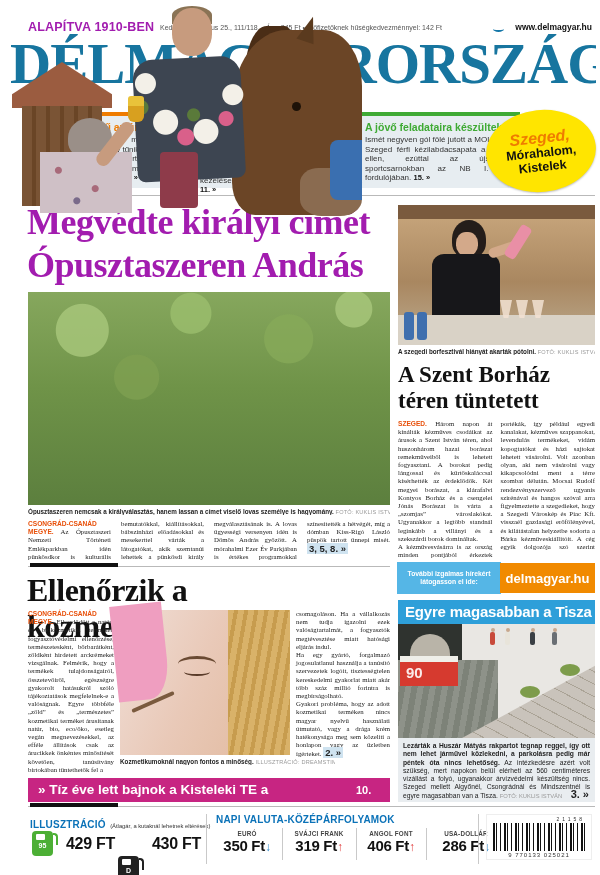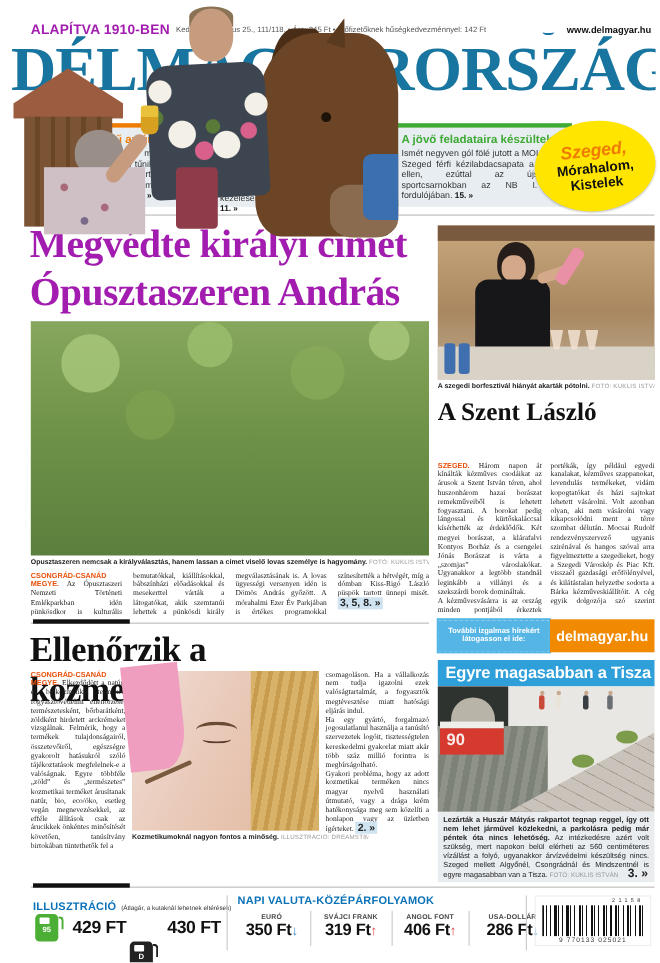--- a/index.html
+++ b/index.html
@@ -258,21 +258,22 @@
   <div class="abs wp-glass2"></div>
   <div class="abs wp-glass3"></div>
   <div class="abs wp-blue1"></div>
   <div class="abs wp-blue2"></div>
 
   <div class="abs cap" style="left:398px; top:348px; width:197px;">
     <span>A szegedi borfesztivál hiányát akarták pótolni.</span>
     <span class="credit">FOTÓ: KUKLIS ISTVÁN</span>
   </div>
   <div class="abs h2s" style="left:398px; top:362px; width:197px;">
-    <span style="display:block">A Szent László</span>
+    <span style="display:block">A Szent Borház</span>
+    <span style="display:block">téren tüntetett</span>
   </div>
   <div class="abs body-txt cols2" style="left:398px; top:420px; width:197px; height:140px;"><span class="lead-in">SZEGED.</span><span> Három napon át kínálták kézműves csodáikat az árusok a Szent István téren, ahol huszonhárom hazai borászat remekműveiből is lehetett fogyasztani. A borokat pedig lángossal és kürtőskaláccsal kísérhették az érdeklődők. Két megyei borászat, a klárafalvi Kontyos Borház és a csengelei Jónás Borászat is várta a „szomjas” városlakókat. Ugyanakkor a legtöbb standnál leginkább a villányi és a szekszárdi borok domináltak.
 A kézművesvásárra is az ország minden pontjából érkeztek portékák, így például egyedi kanalakat, kézműves szappanokat, levendulás termékeket, vidám kopogtatókat és házi sajtokat lehetett vásárolni. Volt azonban olyan, aki nem vásárolni vagy kikapcsolódni ment a térre szombat délután. Mocsai Rudolf rendezvényszervező ugyanis szirénával és hangos szóval arra figyelmeztette a szegedieket, hogy a Szegedi Városkép és Piac Kft. visszaél gazdasági erőfölényével, és kilátástalan helyzetbe sodorta a Bárka kézműveskiállítóit. A cég egyik dolgozója szó szerint elküldte a p...ba, és bosszankodva zavarta el.</span> </div>
 
   <div class="abs rule" style="left:28px; top:566px; width:362px;"></div>
 
   <div class="abs h2c">Ellenőrzik a kozmetikumokat</div>
   <div class="abs body-txt" style="left:28px; top:610px; width:86px; height:160px;"><span class="lead-in">CSONGRÁD-CSANÁD MEGYE.</span><span> Elkezdődött a natúr- és biokozmetikai termékek fogyasztóvédelmi ellenőrzése, természetesként, bőrbarátként, zöldként hirdetett arckrémeket vizsgálnak. Felmérik, hogy a termékek tulajdonságairól, összetevőiről, egészségre gyakorolt hatásukról szóló tájékoztatások megfelelnek-e a valóságnak. Egyre többféle „zöld” és „természetes” kozmetikai terméket árusítanak natúr, bio, eco/öko, esetleg vegán megnevezésekkel, az efféle állítások csak az árucikkek önkéntes minősítését követően, tanúsítvány birtokában tüntethetők fel a</span></div>
 
   <div class="abs photo cos-photo"></div>
@@ -311,20 +312,24 @@
   <div class="abs tz-boat">
     <span class="tz-90">90</span>
   </div>
   <div class="abs tcap">
     <b>Lezárták a Huszár Mátyás rakpartot tegnap reggel, így ott nem lehet járművel közlekedni, a parkolásra pedig már péntek óta nincs lehetőség.</b>
     <span> Az intézkedésre azért volt szükség, mert napokon belül elérheti az 560 centiméteres vízállást a folyó, ugyanakkor árvízvédelmi készültség nincs. Szeged mellett Algyőnél, Csongrádnál és Mindszentnél is egyre magasabban van a Tisza. </span>
     <span class="credit">FOTÓ: KUKLIS ISTVÁN</span>
     <span class="tref">3. »</span>
   </div>
 
+  <div class="abs sbanner">
+    <span>» Tíz éve lett bajnok a Kisteleki TE a megyeegyben</span>
+    <span class="sref">10. »</span>
+  </div>
 
   <div class="abs rule" style="left:28px; top:806px; width:567px;"></div>
 
   <div class="abs" style="left:30px; top:814px;">
     <span class="ft-title">ILLUSZTRÁCIÓ</span>
     <span class="ft-note">(Átlagár, a kutaknál lehetnek eltérések)</span>
   </div>
   <div class="abs pump green" style="left:32px; top:831px;">
     <span class="screen"></span>
     <span class="lbl">95</span>

